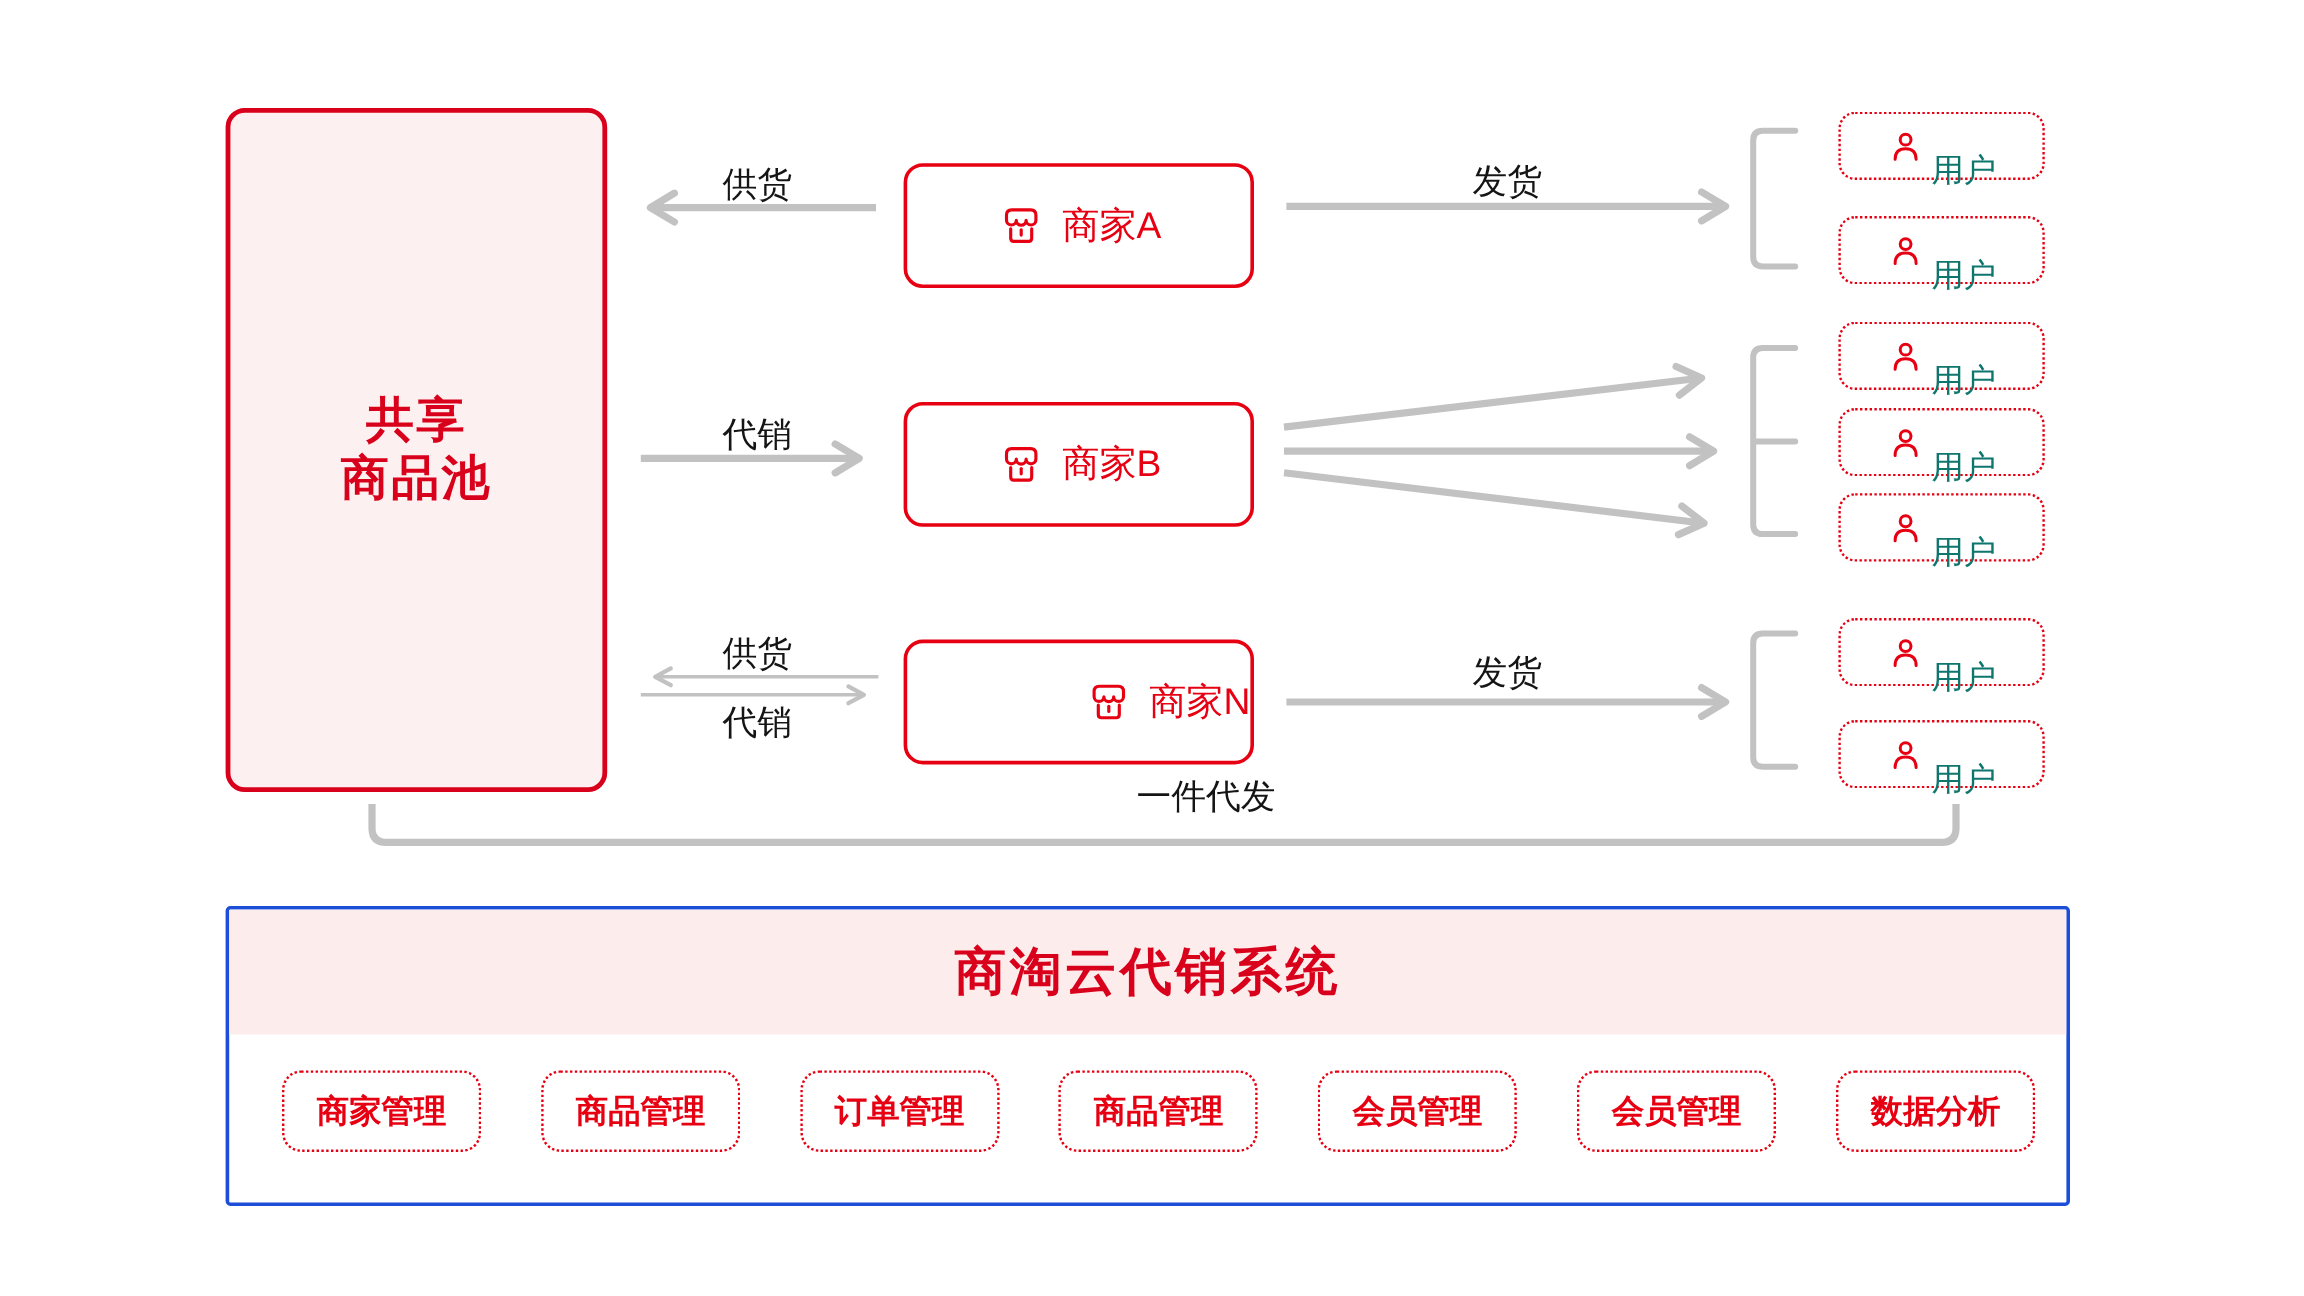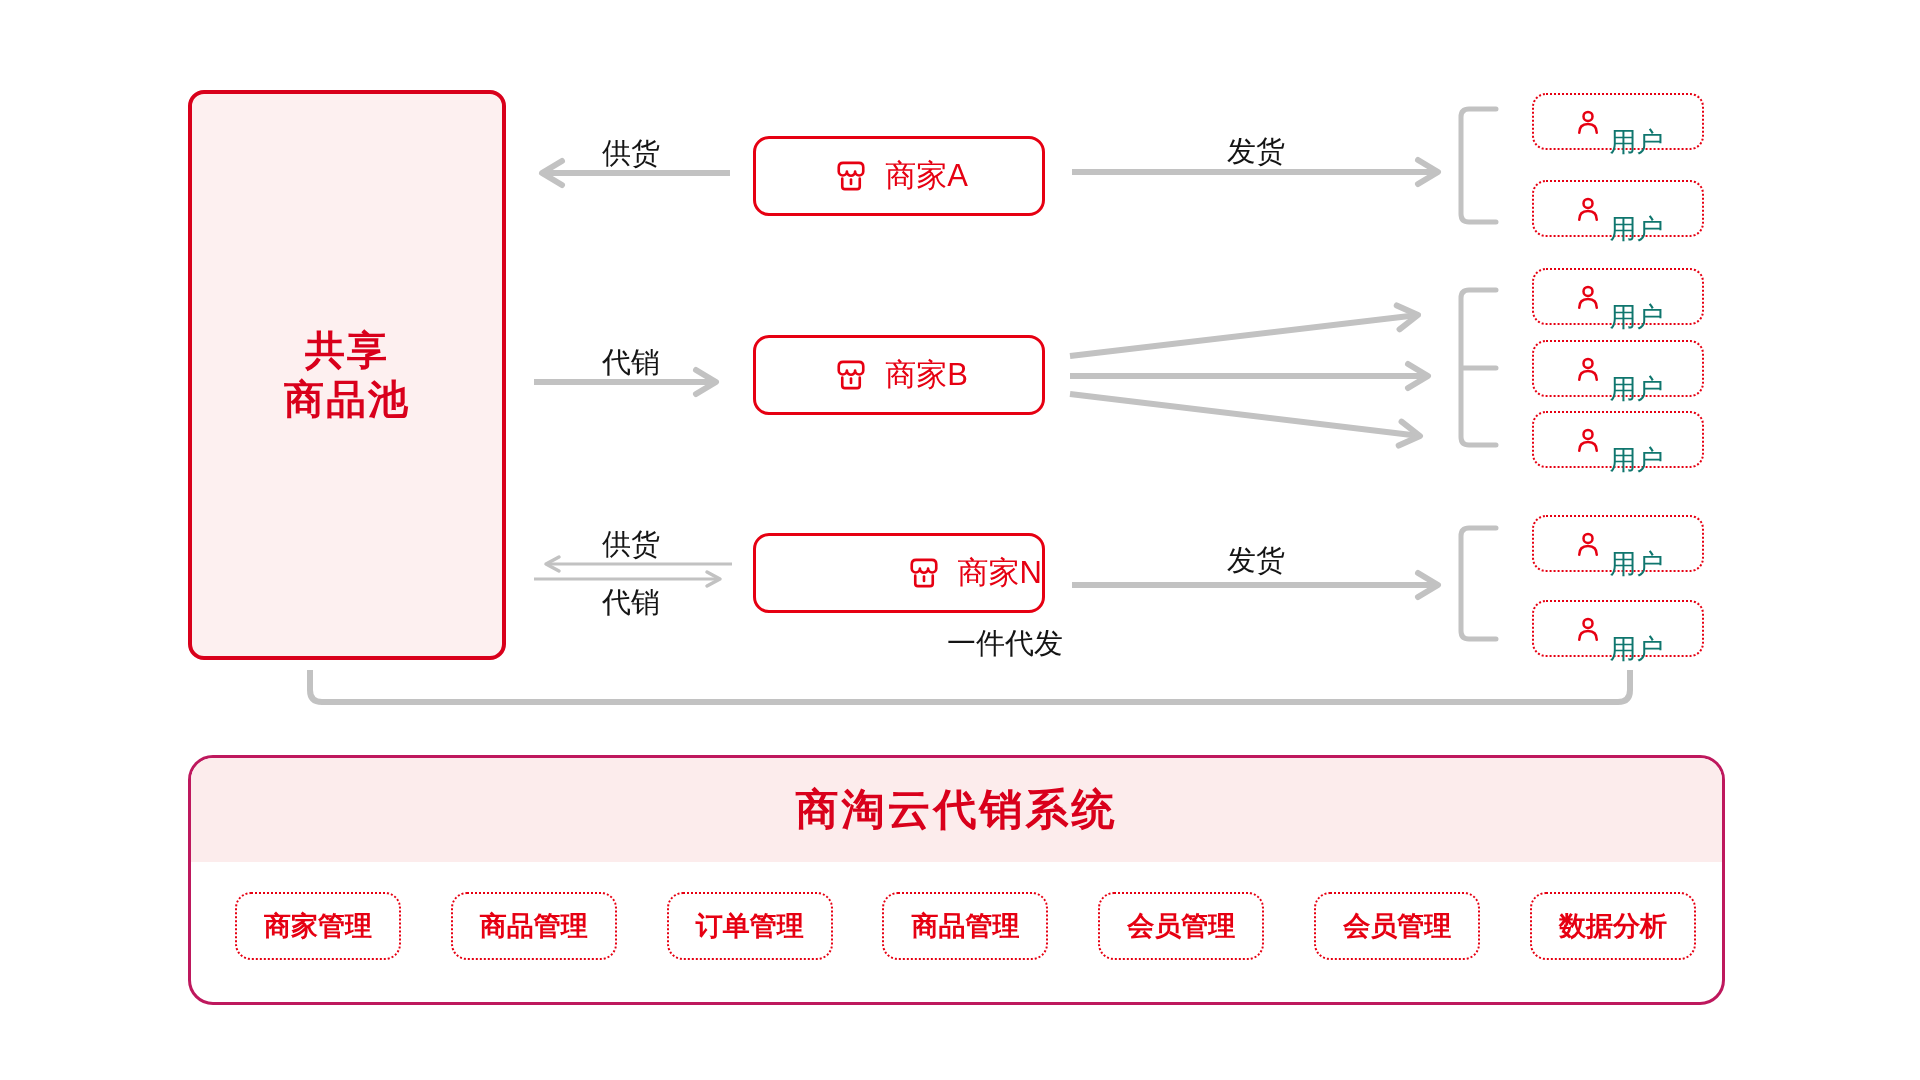--- a/index.html
+++ b/index.html
@@ -12,21 +12,21 @@
   
   .pool{
     position:absolute;left:188px;top:90px;width:318px;height:570px;box-sizing:border-box;
     background:#fdf0f0;border:4px solid #d9001b;border-radius:16px;
     display:flex;align-items:center;justify-content:center;
   }
   .pool-title{color:#d9001b;font-size:40px;font-weight:700;line-height:1.22;text-align:center;letter-spacing:2px;}
 
   
   .merchant{
-    position:absolute;left:753px;width:292px;height:80px;box-sizing:border-box;
+    position:absolute;left:753px;width:292px;height:104px;box-sizing:border-box;
     background:#ffffff;border:3px solid #e60012;border-radius:16px;
     display:flex;align-items:center;justify-content:center;gap:13px;
   }
   .merchant .m-label{color:#e60012;font-size:31px;font-weight:500;}
   .m-a{top:136px;} .m-b{top:335px;} .m-n{top:533px;justify-content:flex-end;}
 
   
   .user{
     position:absolute;left:1532px;width:172px;height:57px;box-sizing:border-box;
     background:#ffffff;border:2px dotted #e60012;border-radius:14px;
@@ -41,26 +41,26 @@
   .edge-label{
     position:absolute;transform:translateX(-50%);
     color:#151515;font-size:29px;white-space:nowrap;
   }
   .lbl-supply-a{left:631px;top:134px;}
   .lbl-ship-a{left:1256px;top:132px;}
   .lbl-consign-b{left:631px;top:343px;}
   .lbl-supply-n{left:631px;top:525px;}
   .lbl-consign-n{left:631px;top:583px;}
   .lbl-ship-n{left:1256px;top:541px;}
-  .lbl-dropship{left:1005px;top:624px;font-family:Liberation Mono, monospace;}
+  .lbl-dropship{left:1005px;top:644px;font-family:Liberation Mono, monospace;}
 
   
   .panel{
     position:absolute;left:188px;top:755px;width:1537px;height:250px;box-sizing:border-box;
-    background:#ffffff;border:3px solid #be185d;border-radius:25px;overflow:hidden;
+    background:#ffffff;border:3px solid #1d4ed8;border-radius:4px;overflow:hidden;
   }
   .panel-head{
     height:104px;background:#fcecec;
     display:flex;align-items:center;justify-content:center;
   }
   .panel-title{color:#d9001b;font-size:43px;font-weight:700;letter-spacing:3px;}
   .modules{
     position:absolute;left:44px;right:26px;top:134px;height:68px;
     display:flex;justify-content:space-between;align-items:center;
   }

